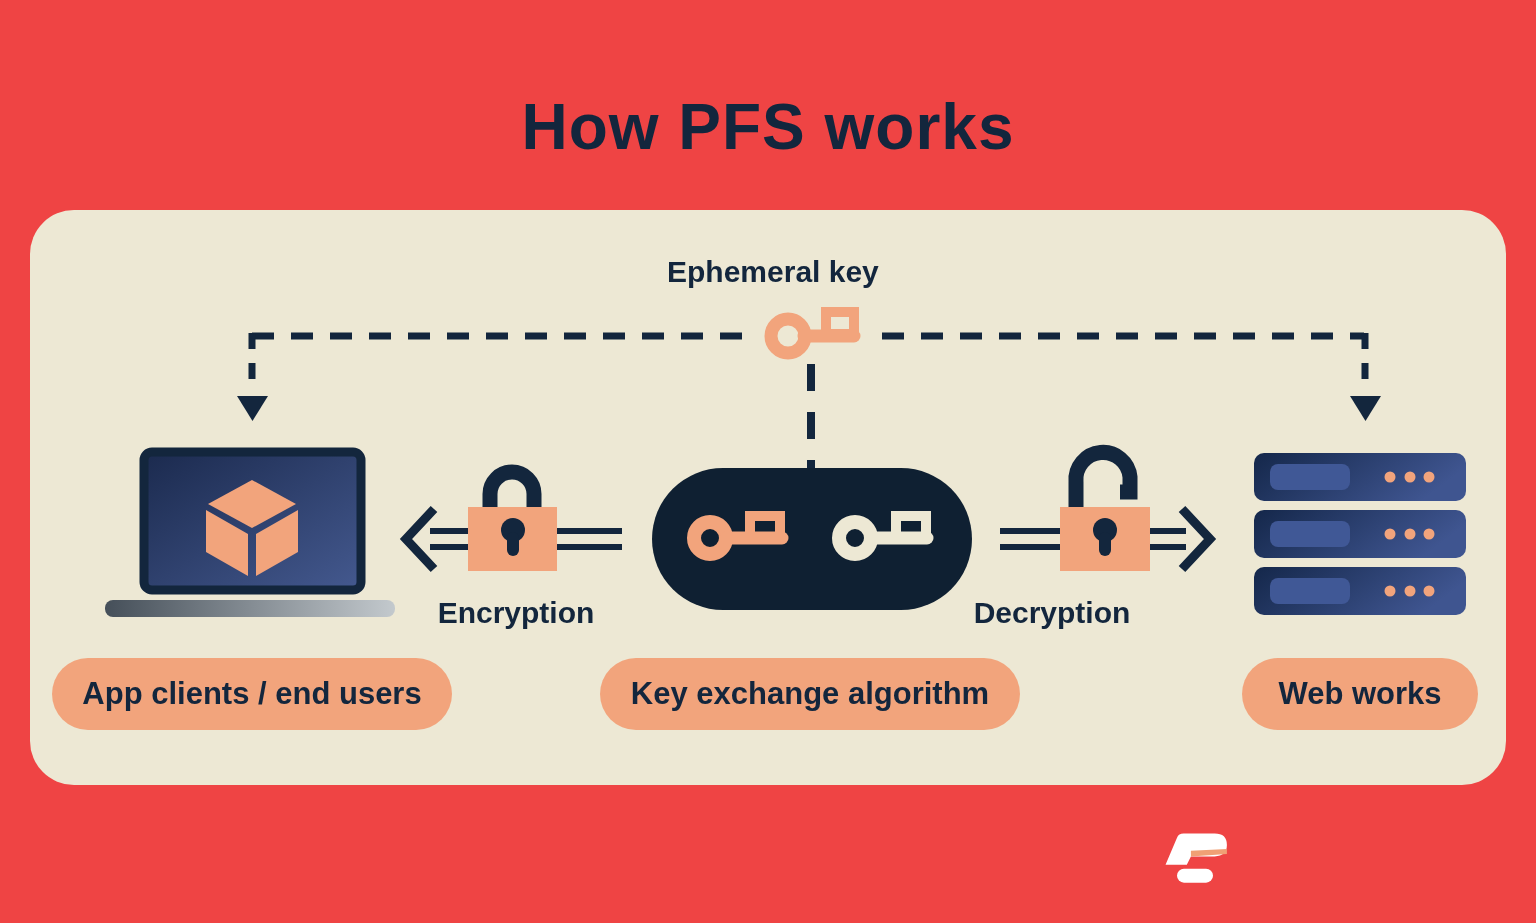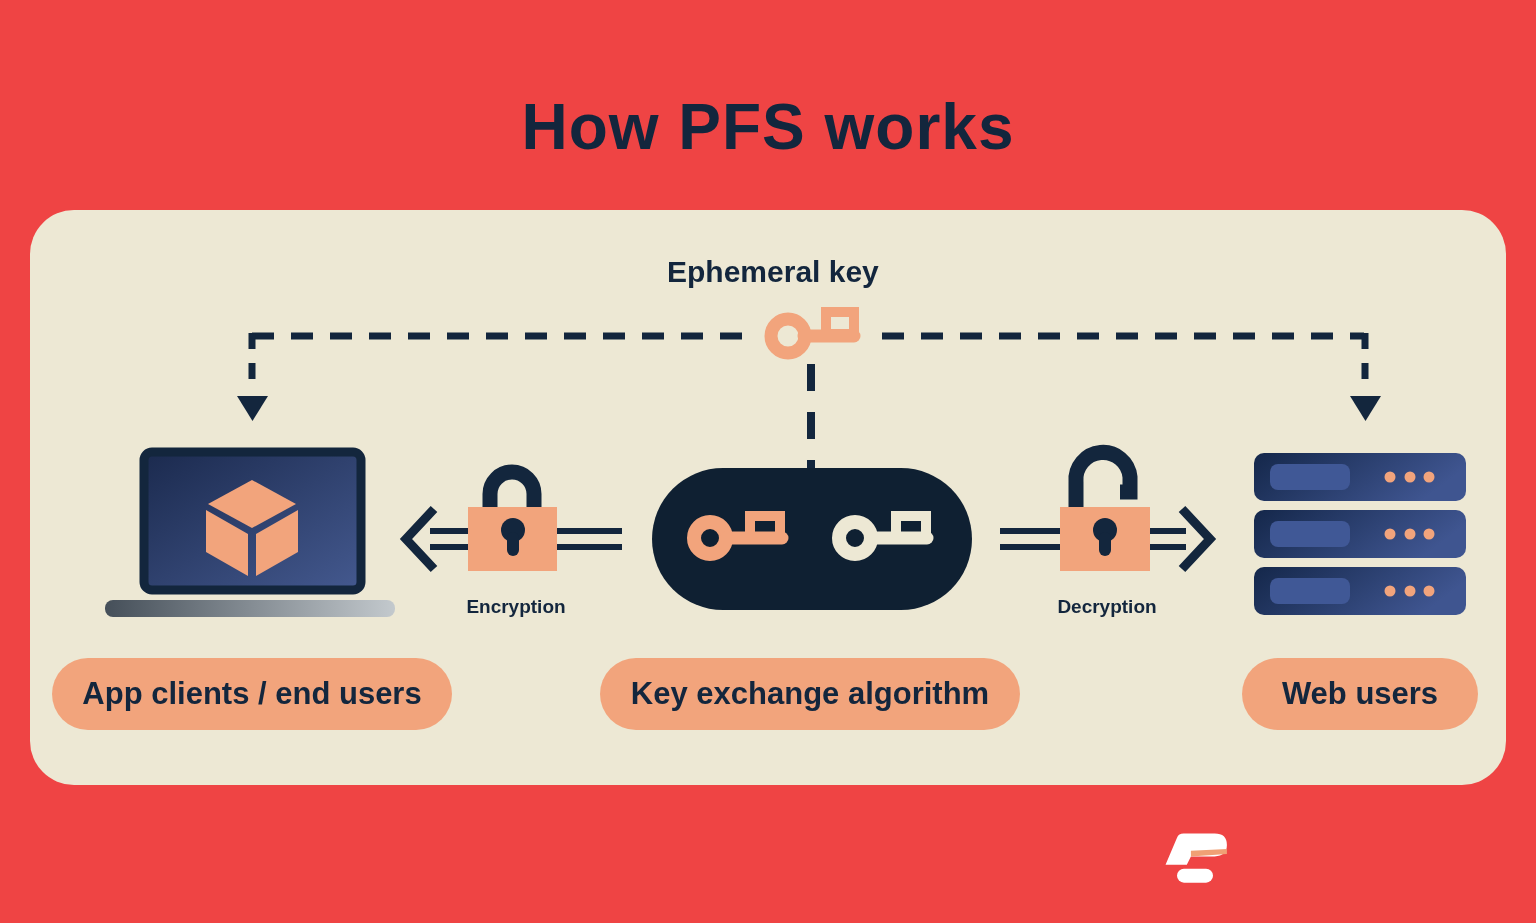--- a/index.html
+++ b/index.html
@@ -19,24 +19,24 @@
     background:#EDE8D4; border-radius:44px;
   }
   .eph-label {
     position:absolute; left:667px; top:255px; width:300px;
     font-size:30px; font-weight:600; color:#13263D;
   }
   .connectors { position:absolute; left:0; top:0; width:1536px; height:923px; pointer-events:none; }
   .icon-abs { position:absolute; }
   .proc-label {
     position:absolute; top:596px; width:240px; text-align:center;
-    font-size:19px; font-weight:600; color:#13263D;
+    font-size:30px; font-weight:600; color:#13263D;
   }
   .proc-label.enc { left:396px; }
-  .proc-label.dec { left:987px; }
+  .proc-label.dec { left:932px; }
   .node-pill {
     position:absolute; top:658px; height:72px; border-radius:36px;
     background:#F2A47C; color:#13263D;
     display:flex; align-items:center; justify-content:center;
     font-size:31px; font-weight:600; white-space:nowrap;
   }
   .pill-clients { left:52px;  width:400px; }
   .pill-algo    { left:600px; width:420px; }
   .pill-server  { left:1242px; width:236px; }
   .brand {
@@ -161,21 +161,21 @@
       <rect x="6" y="121" width="212" height="48" rx="10" fill="url(#barGrad)"></rect>
       <rect x="22" y="132" width="80" height="26" rx="8" fill="#405896"></rect>
       <circle cx="142" cy="145" r="5.5" fill="#F2A47C"></circle>
         <circle cx="162" cy="145" r="5.5" fill="#F2A47C"></circle>
         <circle cx="181" cy="145" r="5.5" fill="#F2A47C"></circle>
     </g>
   </svg>
 
   <div class="node-pill pill-algo">Key exchange algorithm</div>
   <div class="node-pill pill-clients">App clients / end users</div>
-  <div class="node-pill pill-server">Web users</div>
+  <div class="node-pill pill-server">Web works</div>
 
   <div class="brand">
     <svg width="90" height="78" viewBox="0 0 110 90">
       <path d="M19,47 L33,14 Q35,9 41,9 H79 Q94,9 94,23 Q94,36 79,37 H50 L45,47 Z" fill="#FFFFFF"></path>
       <polygon points="50,30 94,28 94,34 50,37" fill="#F0A075"></polygon>
       <rect x="33" y="52" width="44" height="17" rx="8.5" fill="#FFFFFF"></rect>
     </svg>
   </div>
 
 </div>

